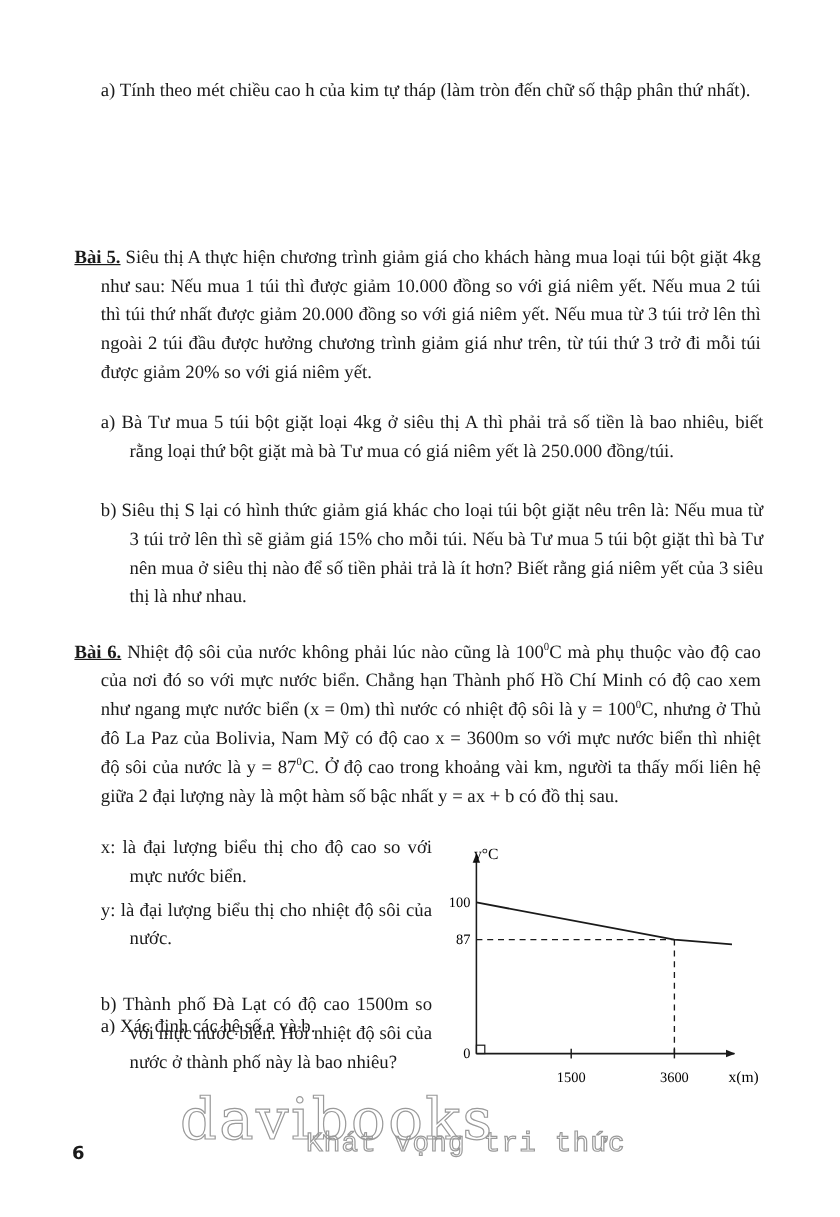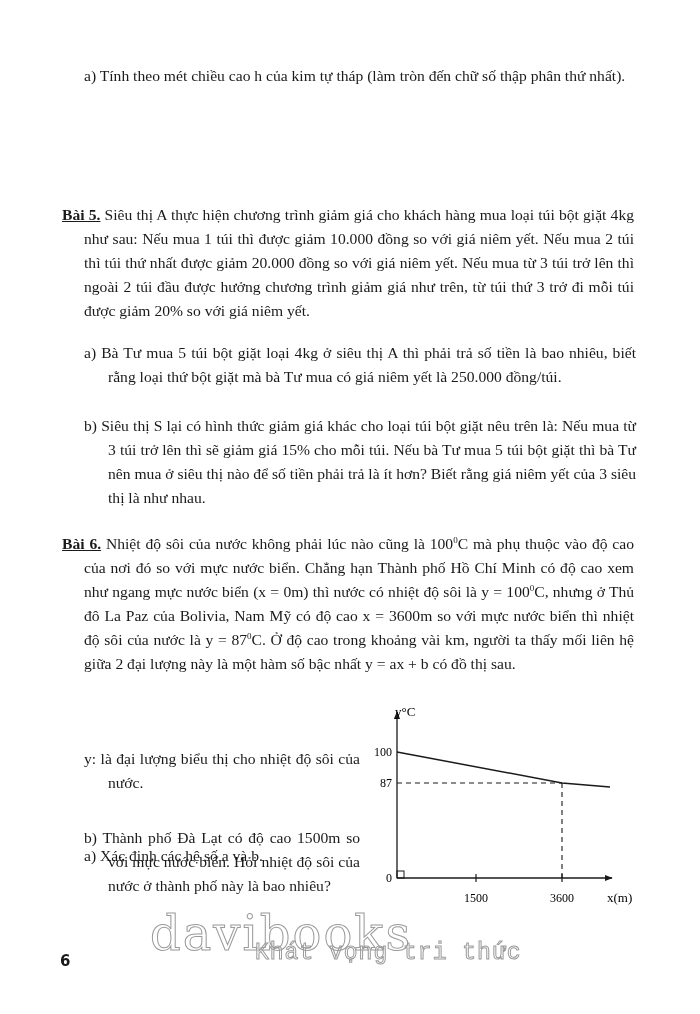--- a/index.html
+++ b/index.html
@@ -46,20 +46,24 @@
   <div class="p hang" style="left:84px; top:414px; width:528px;">
     <span>b)</span>
     <span>Siêu thị S lại có hình thức giảm giá khác cho loại túi bột giặt nêu trên là: Nếu mua từ 3 túi trở lên thì sẽ giảm giá 15% cho mỗi túi. Nếu bà Tư mua 5 túi bột giặt thì bà Tư nên mua ở siêu thị nào để số tiền phải trả là ít hơn? Biết rằng giá niêm yết của 3 siêu thị là như nhau.</span>
   </div>
 
   <div class="p" style="left:62px; top:532px; width:550px; padding-left:22px; text-indent:-22px;">
     <span class="bai">Bài 6.</span>
     <span>Nhiệt độ sôi của nước không phải lúc nào cũng là 100</span><sup>0</sup><span>C mà phụ thuộc vào độ cao của nơi đó so với mực nước biển. Chẳng hạn Thành phố Hồ Chí Minh có độ cao xem như ngang mực nước biển (x = 0m) thì nước có nhiệt độ sôi là y = 100</span><sup>0</sup><span>C, nhưng ở Thủ đô La Paz của Bolivia, Nam Mỹ có độ cao x = 3600m so với mực nước biển thì nhiệt độ sôi của nước là y = 87</span><sup>0</sup><span>C. Ở độ cao trong khoảng vài km, người ta thấy mối liên hệ giữa 2 đại lượng này là một hàm số bậc nhất y = ax + b có đồ thị sau.</span>
   </div>
 
+  <div class="p hang" style="left:84px; top:695px; width:252px;">
+    <span>x:</span>
+    <span>là đại lượng biểu thị cho độ cao so với mực nước biển.</span>
+  </div>
 
   <div class="p hang" style="left:84px; top:747px; width:252px;">
     <span>y:</span>
     <span>là đại lượng biểu thị cho nhiệt độ sôi của nước.</span>
   </div>
 
   <div class="p hang" style="left:84px; top:799px; width:252px;margin-top:45px;">
     <span>a)</span>
     <span>Xác định các hệ số a và b.</span>
   </div>

